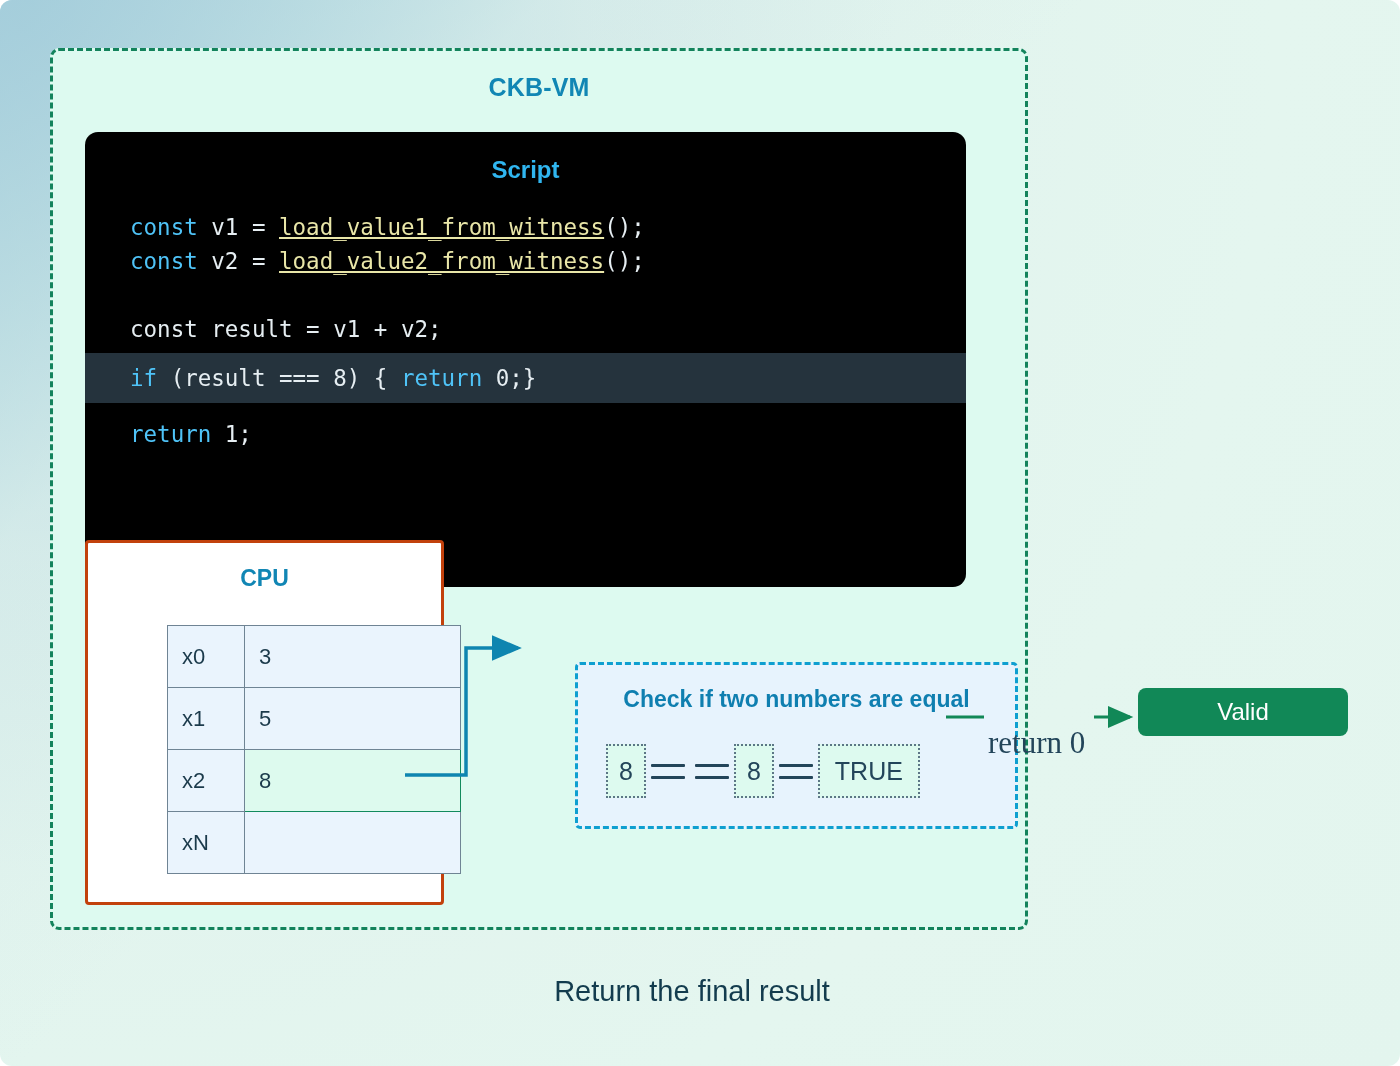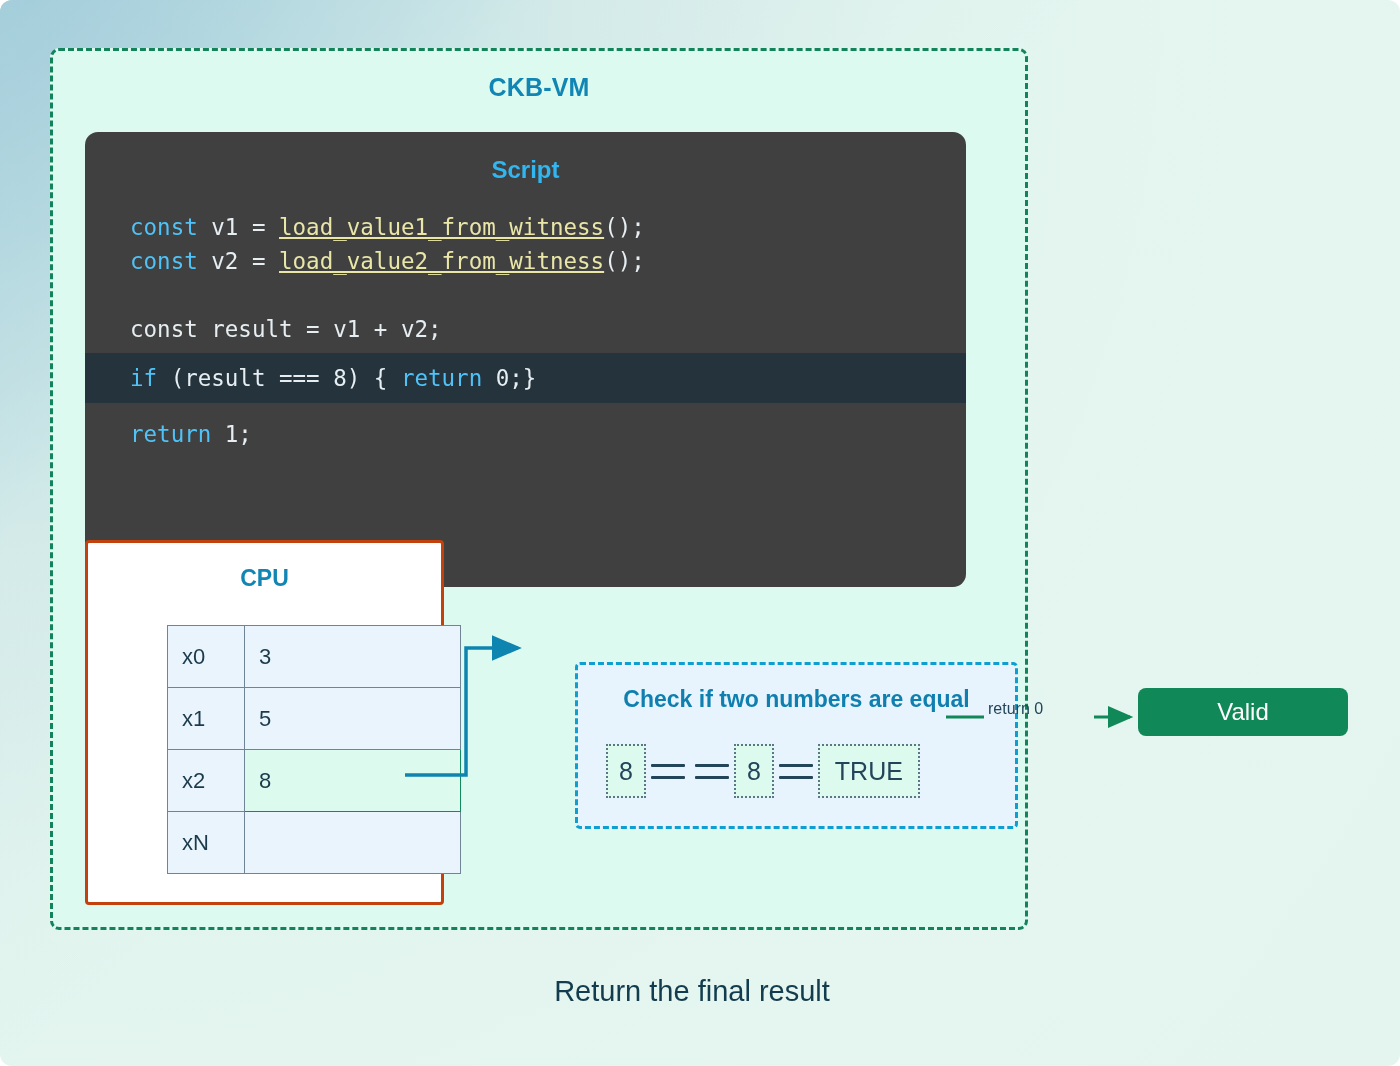--- a/index.html
+++ b/index.html
@@ -51,21 +51,21 @@
     font-weight: bold;
     letter-spacing: .2px;
   }
 
   
   #script-card {
     position: absolute;
     left: 32px; top: 81px;
     width: 881px; height: 455px;
     box-sizing: border-box;
-    background: #404040;
+    background: #000000;
     border-radius: 13px;
     overflow: hidden;
   }
   #script-title {
     position: absolute;
     left: 0; right: 0; top: 24px;
     text-align: center;
     color: #30b6f0;
     font-size: 24px;
     font-weight: bold;
@@ -180,24 +180,25 @@
     font-size: 25px;
     font-family: "Liberation Sans", sans-serif;
   }
   .eqglyph { display:block; width: 34px; }
   .eqglyph i { display:block; height:3px; background:#23455a; border-radius:1px; }
   .eqglyph i:first-child { margin-bottom: 9px; }
 
   
   #return-label {
     position: absolute;
-    left: 988px; top: 700px;
+    left: 988px; top: 725px;
     color: #23455a;
-    font-size: 16px;
+    font-size: 31px;
     z-index: 4;
+    font-family: Liberation Serif, serif;
   }
   #valid-btn {
     position: absolute;
     left: 1138px; top: 688px;
     width: 210px; height: 48px;
     background: #118857;
     border-radius: 8px;
     color: #ffffff;
     font-size: 24px;
     display: flex; align-items: center; justify-content: center;

